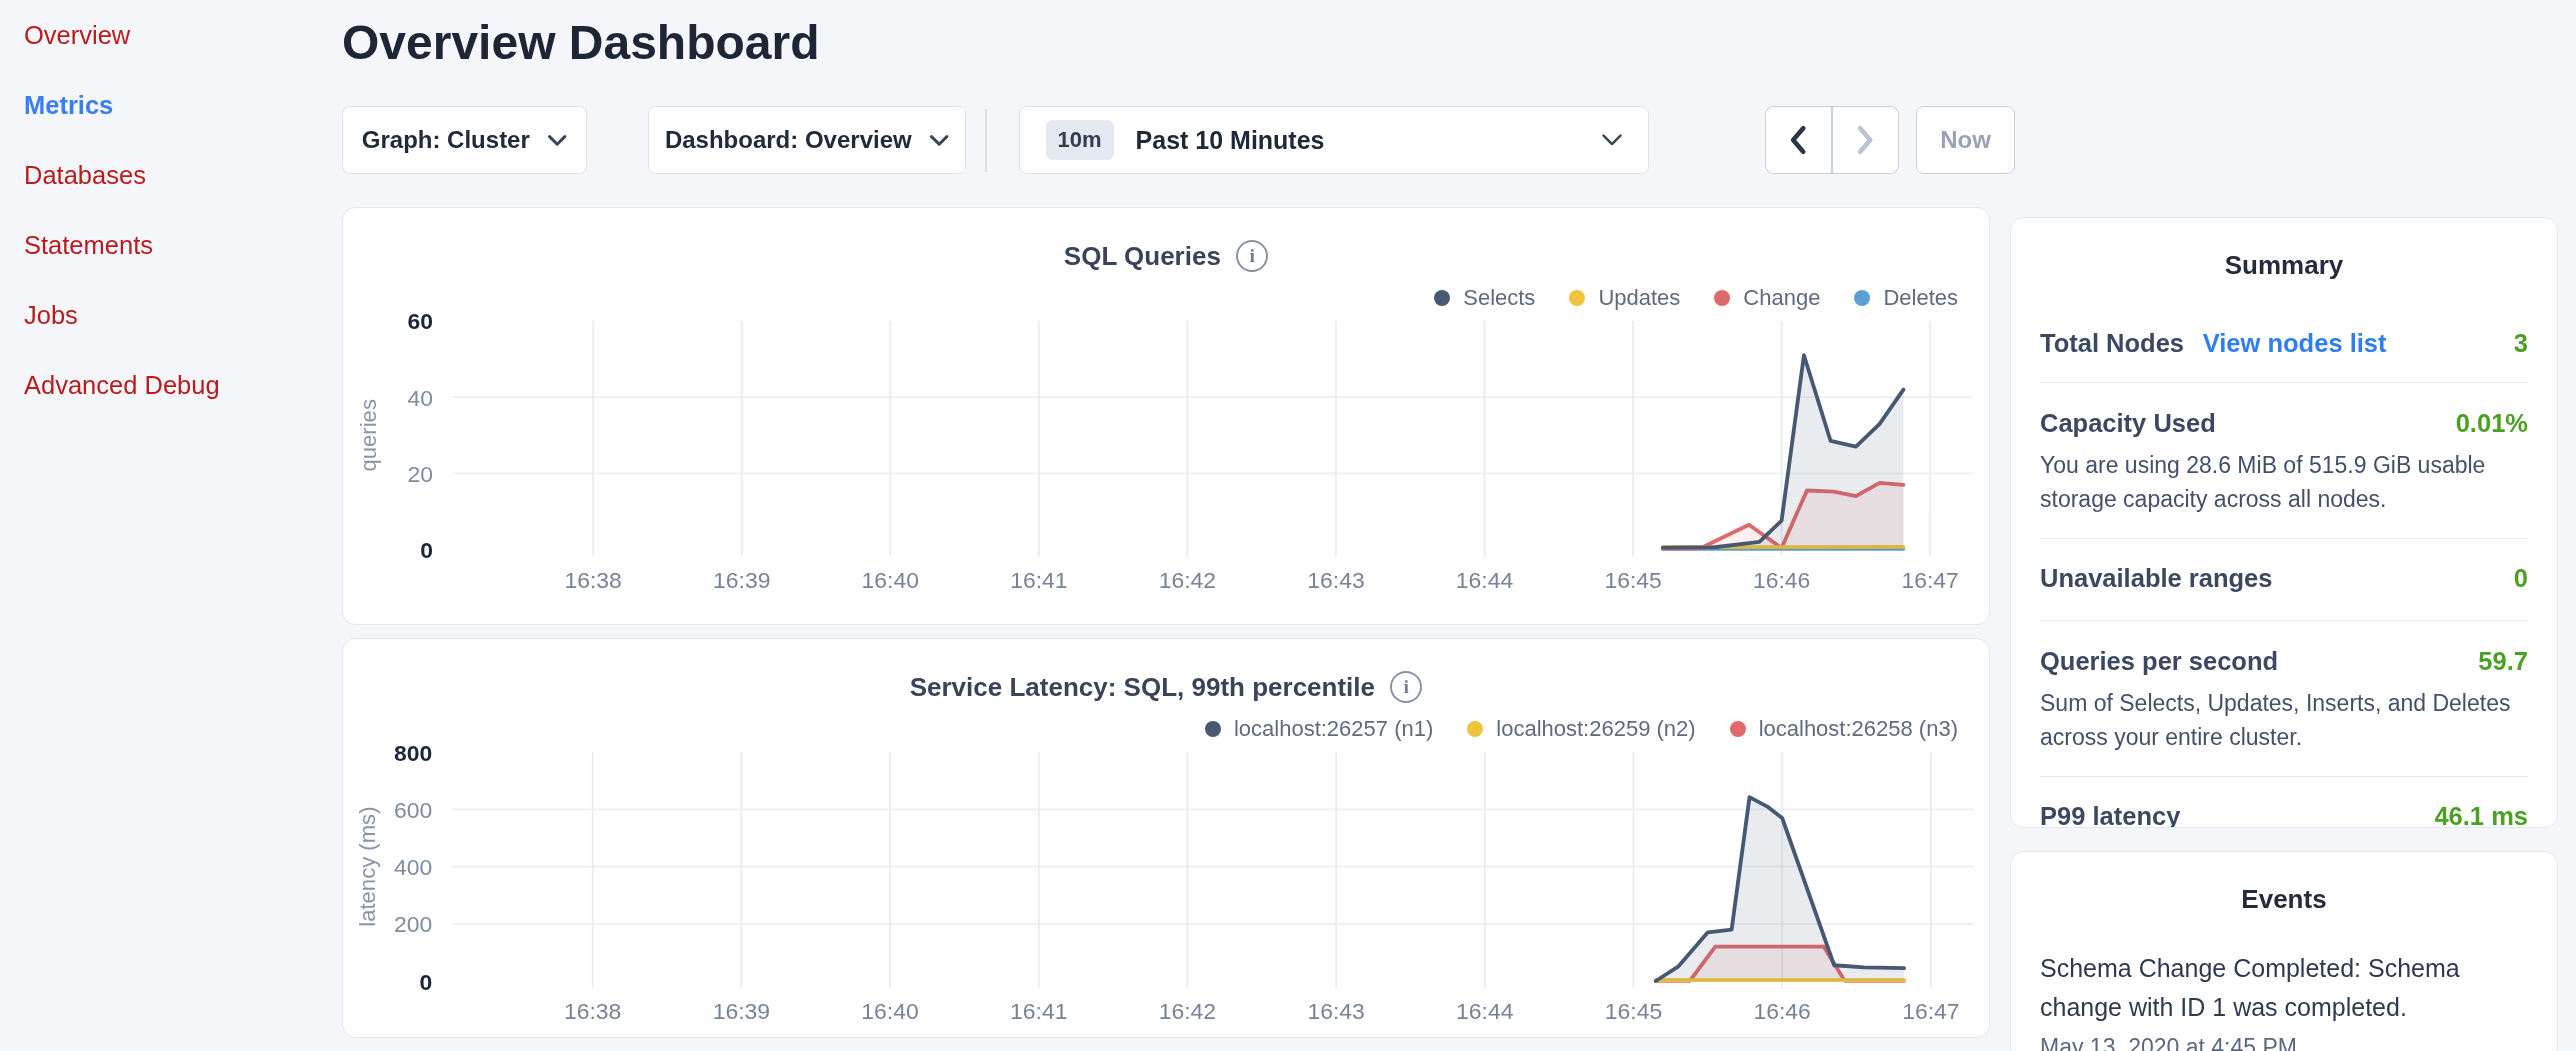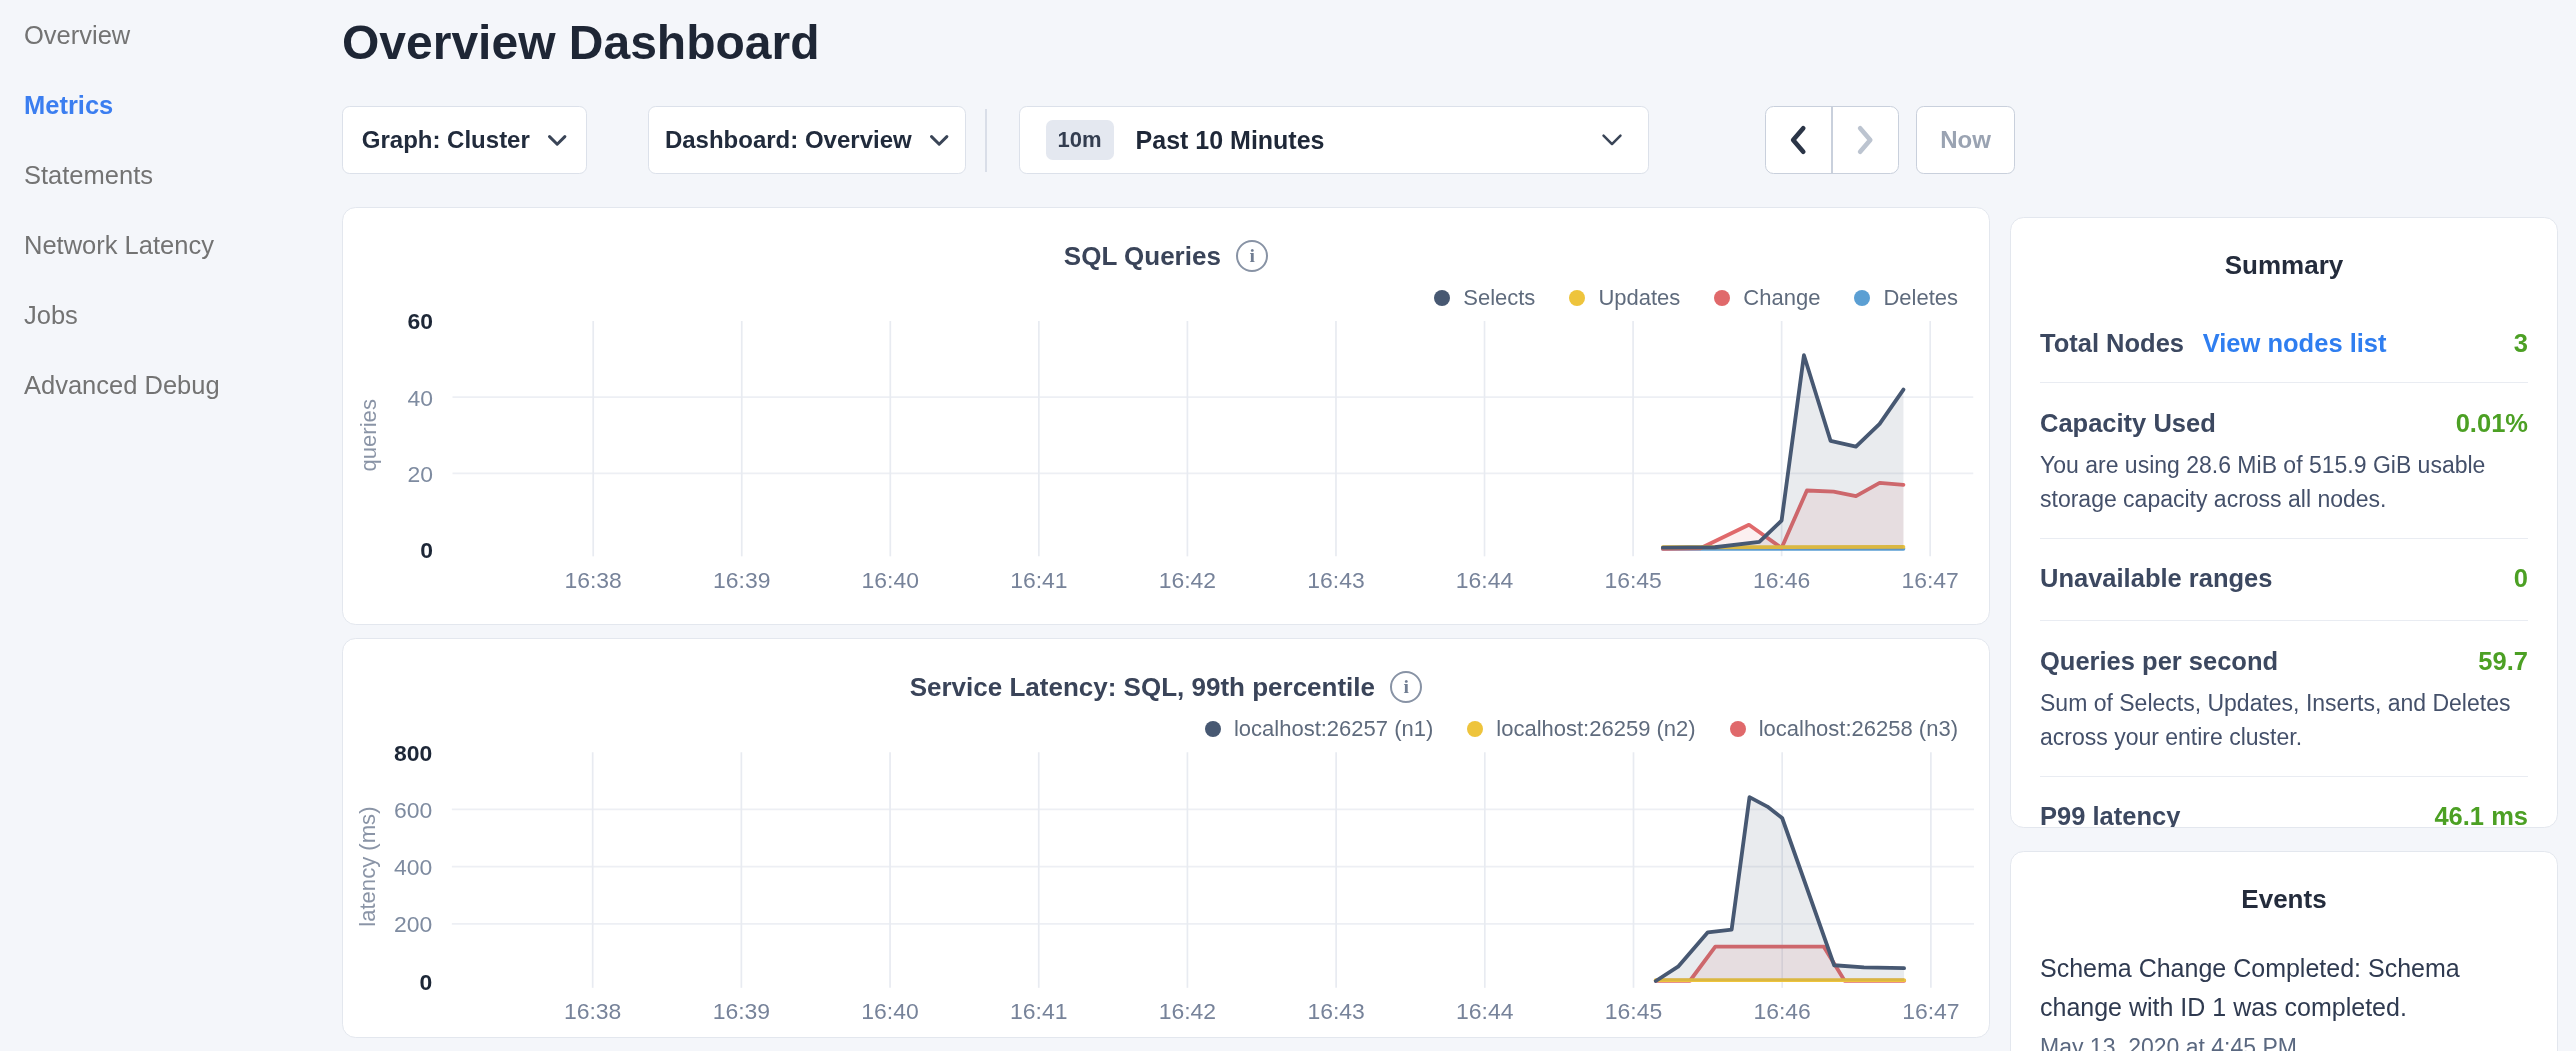--- a/index.html
+++ b/index.html
@@ -7,21 +7,21 @@
     width:2576px;height:1051px;overflow:hidden;position:relative;
     background:#f4f6fa;
     font-family:"Liberation Sans",sans-serif;
     -webkit-font-smoothing:antialiased;
     color:#242c3c;
   }
   
   .sidebar{position:absolute;left:0;top:0;width:340px;height:1051px;}
   .nav-item{
     height:70px;display:flex;align-items:center;padding-left:24px;
-    font-size:25.5px;color:#737373;cursor:pointer;
+    font-size:25.5px;color:#b91c1c;cursor:pointer;
   }
   .nav-item.active{color:#3b7ef0;font-weight:700;}
   
   .page-title{
     position:absolute;left:342px;top:15.3px;margin:0;
     font-size:48px;font-weight:700;color:#1e2635;
   }
   
   .tbtn{
     position:absolute;top:106px;height:68px;box-sizing:border-box;
@@ -90,22 +90,22 @@
   .mt56{margin-top:48px;} .mt30{margin-top:25.5px;} .mt26{margin-top:22px;} .mt32{margin-top:27px;}
   .emsg{padding:0 29px;margin-top:34px;font-size:25px;line-height:39px;color:#2f3a50;}
   .etime{padding:0 29px;margin-top:6.8px;font-size:23px;color:#5a6880;}
 </style>
 </head>
 <body>
 
 <nav class="sidebar">
   <div class="nav-item">Overview</div>
   <div class="nav-item active">Metrics</div>
+  <div class="nav-item">Databases</div>
   <div class="nav-item">Statements</div>
-  <div class="nav-item">Network Latency</div>
   <div class="nav-item">Jobs</div>
   <div class="nav-item">Advanced Debug</div>
 </nav>
 
 <h1 class="page-title">Overview Dashboard</h1>
 
 <button class="tbtn dd1">
   <span>Graph: Cluster</span>
   <svg class="chev" width="20.4" height="12.8" viewBox="0 0 24 15">
       <polyline points="3,3 12,12 21,3" fill="none" stroke="#3a4557" stroke-width="3.5" stroke-linecap="round" stroke-linejoin="round"></polyline>

